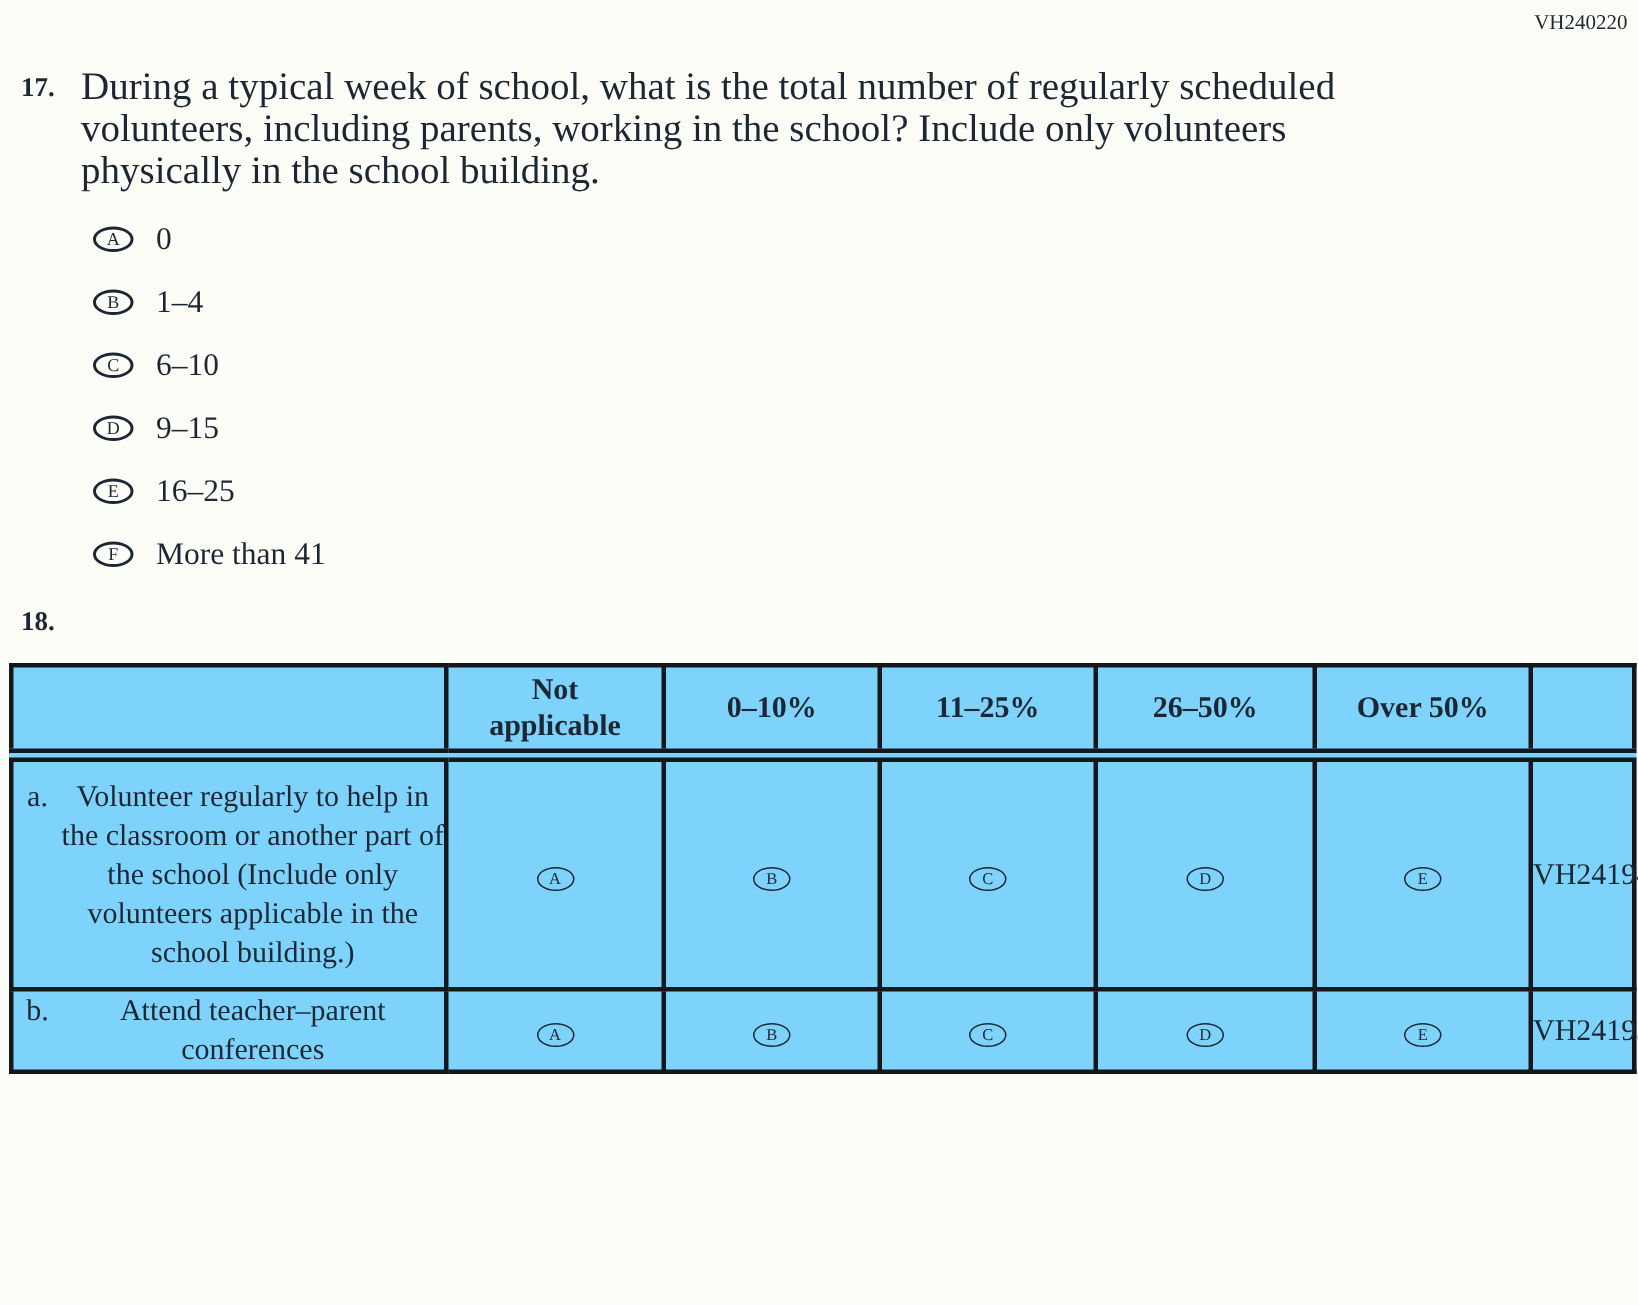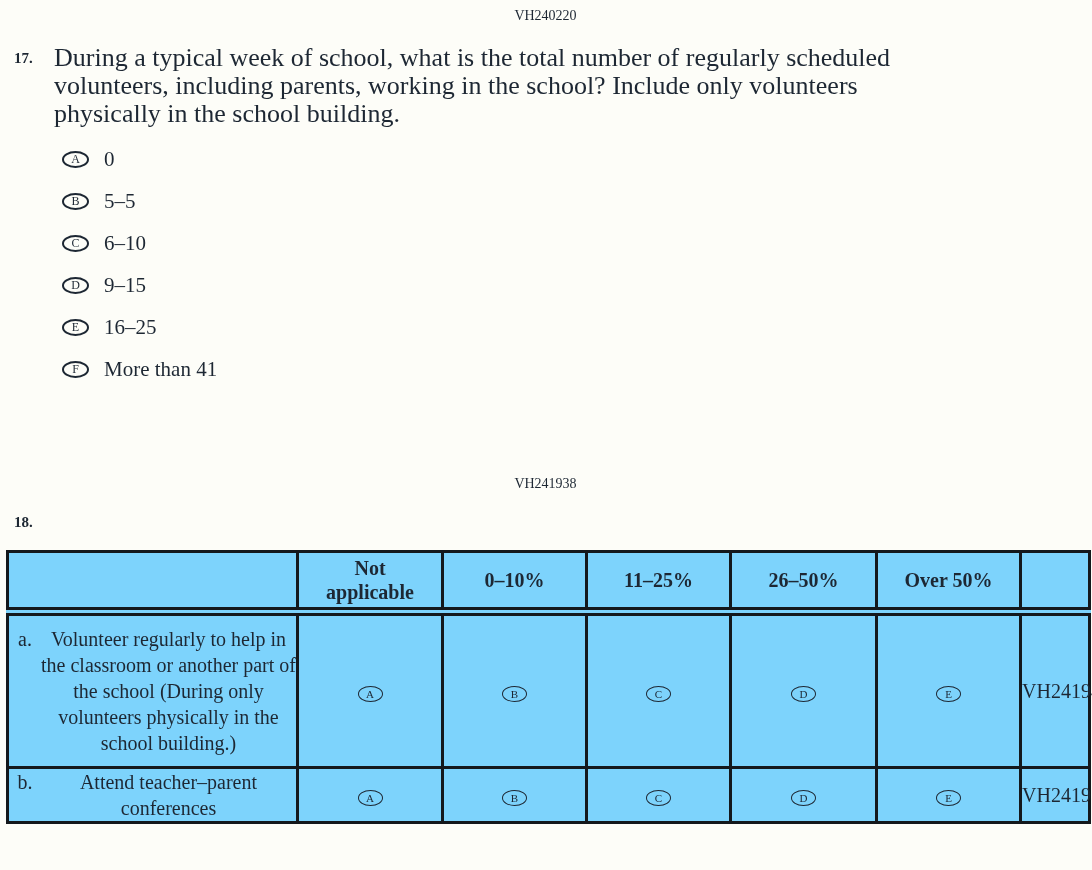--- a/index.html
+++ b/index.html
@@ -11,37 +11,37 @@
   .page {
     position: relative;
     width: 1092px;
     height: 870px;
     background: #fdfdf8;
     overflow: hidden;
     box-sizing: border-box;
     padding: 8px 7px 0 6px;
   }
   .vh-code-line {
-    text-align: center;
+    text-align: right;
     font-size: 14px;
     line-height: 16px;
     color: #1d2733;
   }
   .vh-code-line.second { margin-top: 96px; }
 
   
   .question {
     display: flex;
     margin-top: 20px;
   }
   .q-number {
     width: 48px;
     flex: 0 0 48px;
     font-weight: bold;
-    font-size: 15px;
+    font-size: 18px;
     line-height: 28px;
     padding-left: 8px;
     box-sizing: border-box;
   }
   .q-text {
     font-size: 26px;
     line-height: 28px;
     max-width: 850px;
   }
   .q18 .q-text { max-width: 880px; }
@@ -143,41 +143,40 @@
     <div class="q-text">During a typical week of school, what is the total number of regularly scheduled volunteers, including parents, working in the school? Include only volunteers physically in the school building.</div>
   </div>
 
   <div class="options">
     <div class="option-row">
       <span class="bubble">A</span>
       <span class="option-label">0</span>
     </div>
     <div class="option-row">
       <span class="bubble">B</span>
-      <span class="option-label">5–5</span>
+      <span class="option-label">1–4</span>
     </div>
     <div class="option-row">
       <span class="bubble">C</span>
       <span class="option-label">6–10</span>
     </div>
     <div class="option-row">
       <span class="bubble">D</span>
       <span class="option-label">9–15</span>
     </div>
     <div class="option-row">
       <span class="bubble">E</span>
       <span class="option-label">16–25</span>
     </div>
     <div class="option-row">
       <span class="bubble">F</span>
       <span class="option-label">More than 41</span>
     </div>
   </div>
 
-  <div class="vh-code-line second">VH241938</div>
 
   <div class="question q18" style="margin-top: 16px;">
     <div class="q-number">18.</div>
   </div>
 
   <table class="grid">
     <colgroup>
       <col style="width:290px">
       <col style="width:145px">
       <col style="width:144px">
@@ -195,21 +194,21 @@
         <th>26–50%</th>
         <th>Over 50%</th>
         <th></th>
       </tr>
     </thead>
     <tbody>
       <tr class="row-a">
         <td class="row-label">
           <div class="label-flex">
             <span class="row-letter">a.</span>
-            <span class="row-text">Volunteer regularly to help in the classroom or another part of the school (During only volunteers physically in the school building.)</span>
+            <span class="row-text">Volunteer regularly to help in the classroom or another part of the school (Include only volunteers applicable in the school building.)</span>
           </div>
         </td>
         <td class="bubble-cell"><span class="bubble">A</span></td>
         <td class="bubble-cell"><span class="bubble">B</span></td>
         <td class="bubble-cell"><span class="bubble">C</span></td>
         <td class="bubble-cell"><span class="bubble">D</span></td>
         <td class="bubble-cell"><span class="bubble">E</span></td>
         <td class="code-cell">VH241940</td>
       </tr>
       <tr class="row-b">

